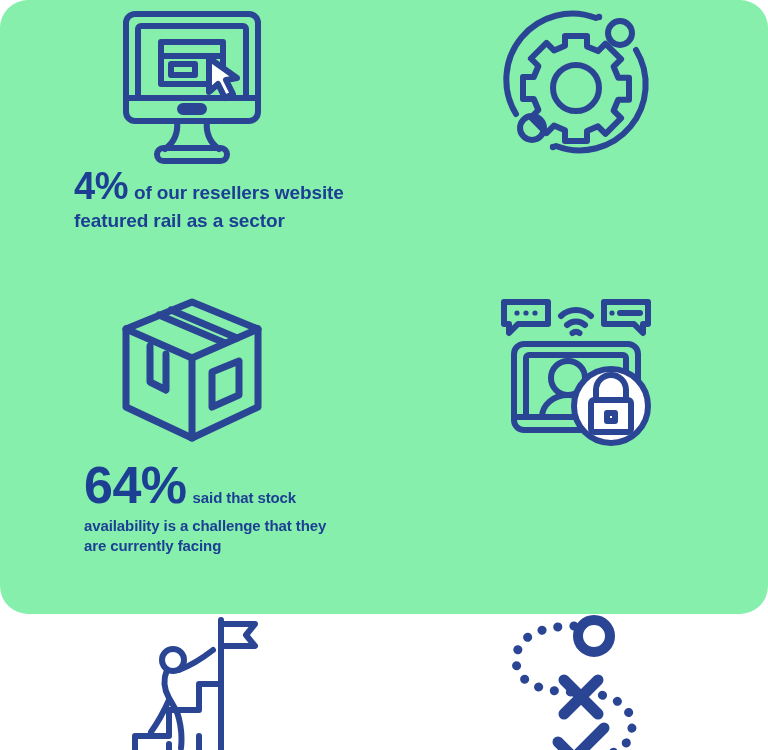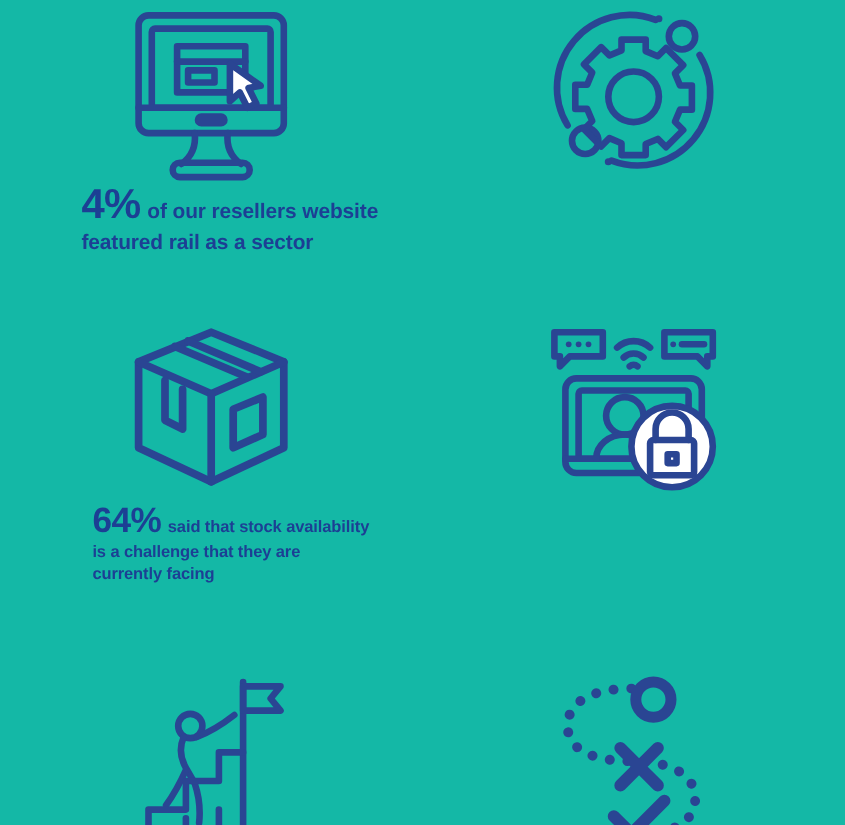--- a/index.html
+++ b/index.html
@@ -11,22 +11,23 @@
     width: 768px;
     height: 750px;
     overflow: hidden;
     font-family: "Liberation Sans", sans-serif;
     -webkit-font-smoothing: antialiased;
   }
 
   .infographic {
     position: relative;
     width: 768px;
-    height: 750px;
-    background: #14b8a6;
+    height: 614px;
+    background: #86efac;
+    border-radius: 28px;
   }
 
   .stat-grid {
     display: grid;
     grid-template-columns: 384px 384px;
     grid-template-rows: 290px 300px 160px;
     width: 768px;
   }
 
   .stat-card {
@@ -66,21 +67,21 @@
     letter-spacing: -0.5px;
     white-space: nowrap;
   }
   .stat-body {
     font-size: 19px;
     font-weight: 600;
     letter-spacing: -0.1px;
   }
   .stat-number + .stat-body { margin-left: 6px; }
 
-  .row-2 .stat-number { font-size: 32px; }
+  .row-2 .stat-number { font-size: 52px; }
   .row-2 .stat-body   { font-size: 15px; }
 
   
   .row-3 .icon-wrap {
     height: 160px;
     align-items: flex-start;
     padding-top: 18px;
   }
 </style>
 </head>

